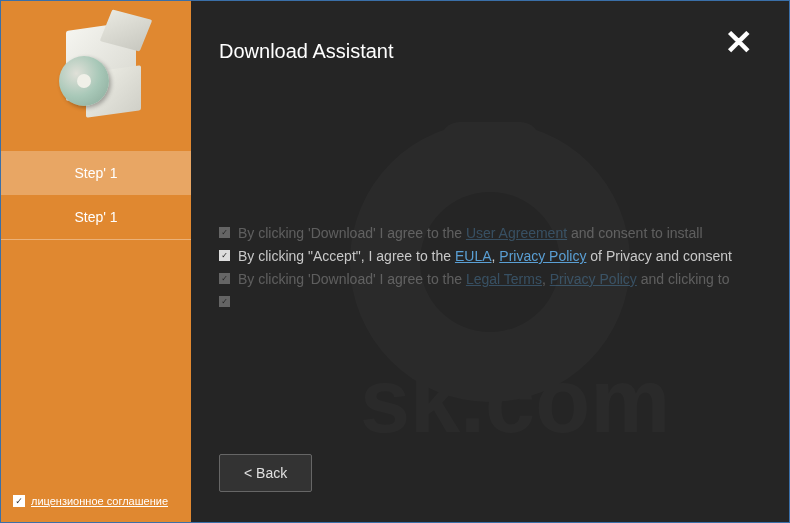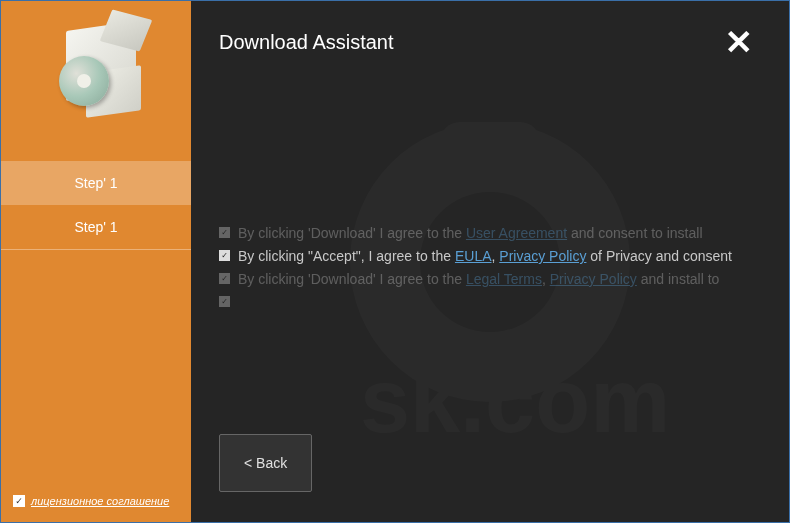--- a/index.html
+++ b/index.html
@@ -9,47 +9,47 @@
 
 .sidebar { width: 190px; height: 100%; background: #e08830; display: flex; flex-direction: column; position: relative; }
 
 .installer-icon { width: 90px; height: 90px; margin: 20px auto 30px; position: relative; }
 .box-back { position: absolute; width: 70px; height: 70px; background: linear-gradient(135deg, #f5f5f0, #d8d8d0); transform: skewY(-8deg); top: 5px; left: 15px; border-radius: 2px; }
 .box-flap { position: absolute; width: 40px; height: 35px; background: linear-gradient(135deg, #e8e8e0, #c8c8c0); transform: skewY(15deg) skewX(-20deg); top: -8px; left: 55px; border-radius: 2px; }
 .disc { position: absolute; width: 50px; height: 50px; border-radius: 50%; background: radial-gradient(circle at 35% 35%, #e0e0d8, #a8c8b8, #88a898); top: 35px; left: 8px; box-shadow: 2px 2px 4px rgba(0,0,0,0.3); }
 .disc::after { content: ''; position: absolute; width: 14px; height: 14px; border-radius: 50%; background: #f0f0e8; top: 18px; left: 18px; }
 .box-front { position: absolute; width: 55px; height: 45px; background: linear-gradient(135deg, #f0f0e8, #d0d0c8); transform: skewY(-8deg); top: 48px; left: 35px; border-radius: 2px; }
 
-.steps { display: flex; flex-direction: column; gap: 0; margin-top: 20px; }
+.steps { display: flex; flex-direction: column; gap: 0; margin-top: 10px; }
 .step { padding: 14px 0; text-align: center; color: #fff; font-size: 14px; cursor: pointer; }
 .step.active { background: rgba(255,255,255,0.25); }
 .step.line { border-bottom: 1px solid rgba(255,255,255,0.35); }
 
 .license-footer { position: absolute; bottom: 15px; left: 12px; display: flex; align-items: center; gap: 6px; }
 .license-check { width: 12px; height: 12px; background: #fff; display: inline-flex; align-items: center; justify-content: center; font-size: 9px; color: #333; line-height: 1; }
-.license-label { color: #fff; font-size: 11px; text-decoration: underline; cursor: pointer; font-style: italic; }
+.license-label { color: #fff; font-size: 11px; text-decoration: underline; cursor: pointer; }
 
 .main { flex: 1; background: #252525; position: relative; display: flex; flex-direction: column; }
 .watermark { position: absolute; top: 0; left: 0; right: 0; bottom: 0; pointer-events: none; display: flex; align-items: center; justify-content: center; opacity: 0.05; }
 .watermark svg { width: 500px; height: 400px; }
 
-.header { display: flex; justify-content: space-between; align-items: center; padding: 20px 28px 10px; }
+.header { display: flex; justify-content: space-between; align-items: flex-end; padding: 20px 28px 10px; }
 .title { color: #fff; font-size: 20px; font-weight: normal; }
 .close { color: #fff; font-size: 34px; font-weight: bold; cursor: pointer; line-height: 1; padding: 4px 8px; }
 
 .content { flex: 1; padding: 10px 28px; position: relative; }
 .consent-list { margin-top: 140px; display: flex; flex-direction: column; gap: 2px; }
 .consent-item { display: flex; align-items: flex-start; gap: 8px; color: #c8c8c8; font-size: 14px; }
 .consent-item.faded { opacity: 0.35; }
 .check { width: 11px; height: 11px; background: #ddd; display: inline-flex; align-items: center; justify-content: center; font-size: 8px; color: #222; margin-top: 4px; flex-shrink: 0; line-height: 1; }
 .consent-text { line-height: 1.5; }
 .consent-text a { color: #5a9fd4; text-decoration: underline; cursor: pointer; }
 
 .footer { padding: 20px 28px 30px; }
-.back-btn { background: #333; border: 1px solid #666; color: #e0e0e0; padding: 20px 24px; font-size: 14px; cursor: pointer; border-radius: 2px; }
+.back-btn { background: #333; border: 1px solid #666; color: #e0e0e0; padding: 10px 24px; font-size: 14px; cursor: pointer; border-radius: 2px; }
 </style>
 </head>
 <body>
 
 <div class="container">
 
   <div class="sidebar">
     <div class="installer-icon">
       <div class="box-back"></div>
       <div class="box-flap"></div>
@@ -94,21 +94,21 @@
         <div class="consent-item">
           <span class="check">✓</span>
           <span class="consent-text">
             <span>By clicking "Accept", I agree to the </span><a>EULA</a><span>, </span><a>Privacy Policy</a><span> of Privacy and consent</span>
           </span>
         </div>
 
         <div class="consent-item faded">
           <span class="check">✓</span>
           <span class="consent-text">
-            <span>By clicking 'Download' I agree to the </span><a>Legal Terms</a><span>, </span><a>Privacy Policy</a><span> and install to</span>
+            <span>By clicking 'Download' I agree to the </span><a>Legal Terms</a><span>, </span><a>Privacy Policy</a><span> and clicking to</span>
           </span>
         </div>
 
         <div class="consent-item faded">
           <span class="check">✓</span>
         </div>
 
       </div>
     </div>
 

